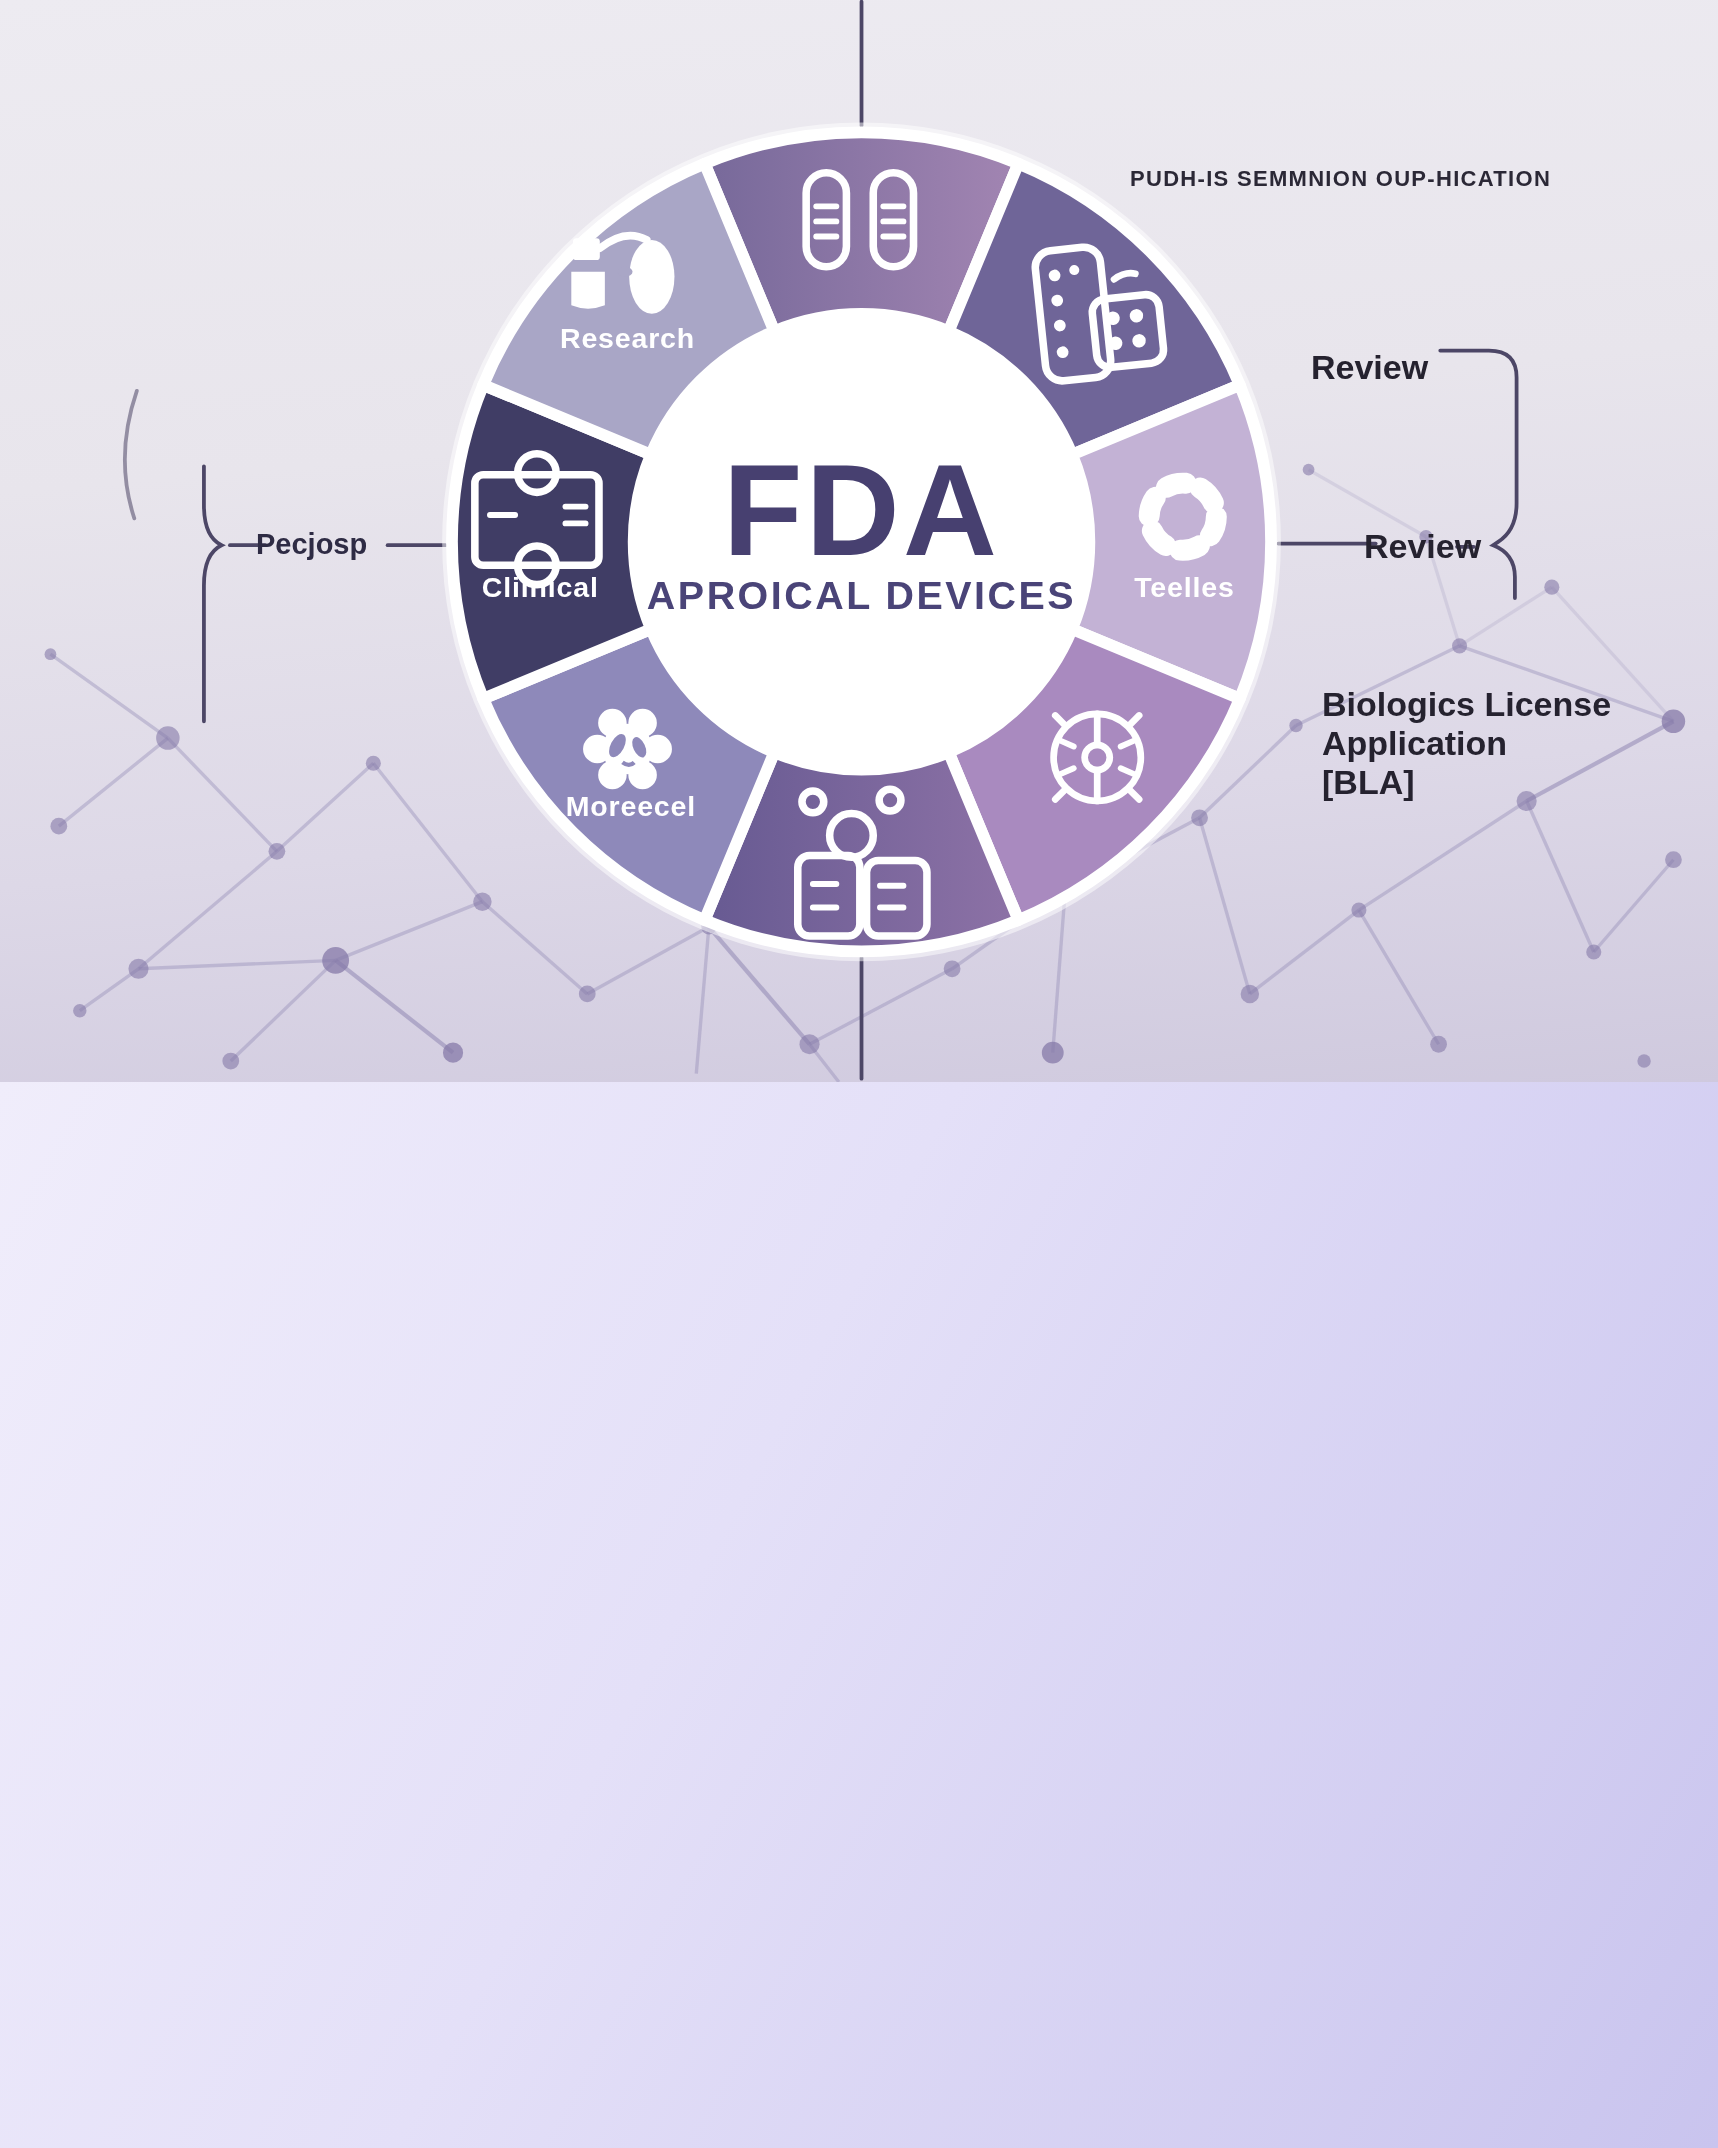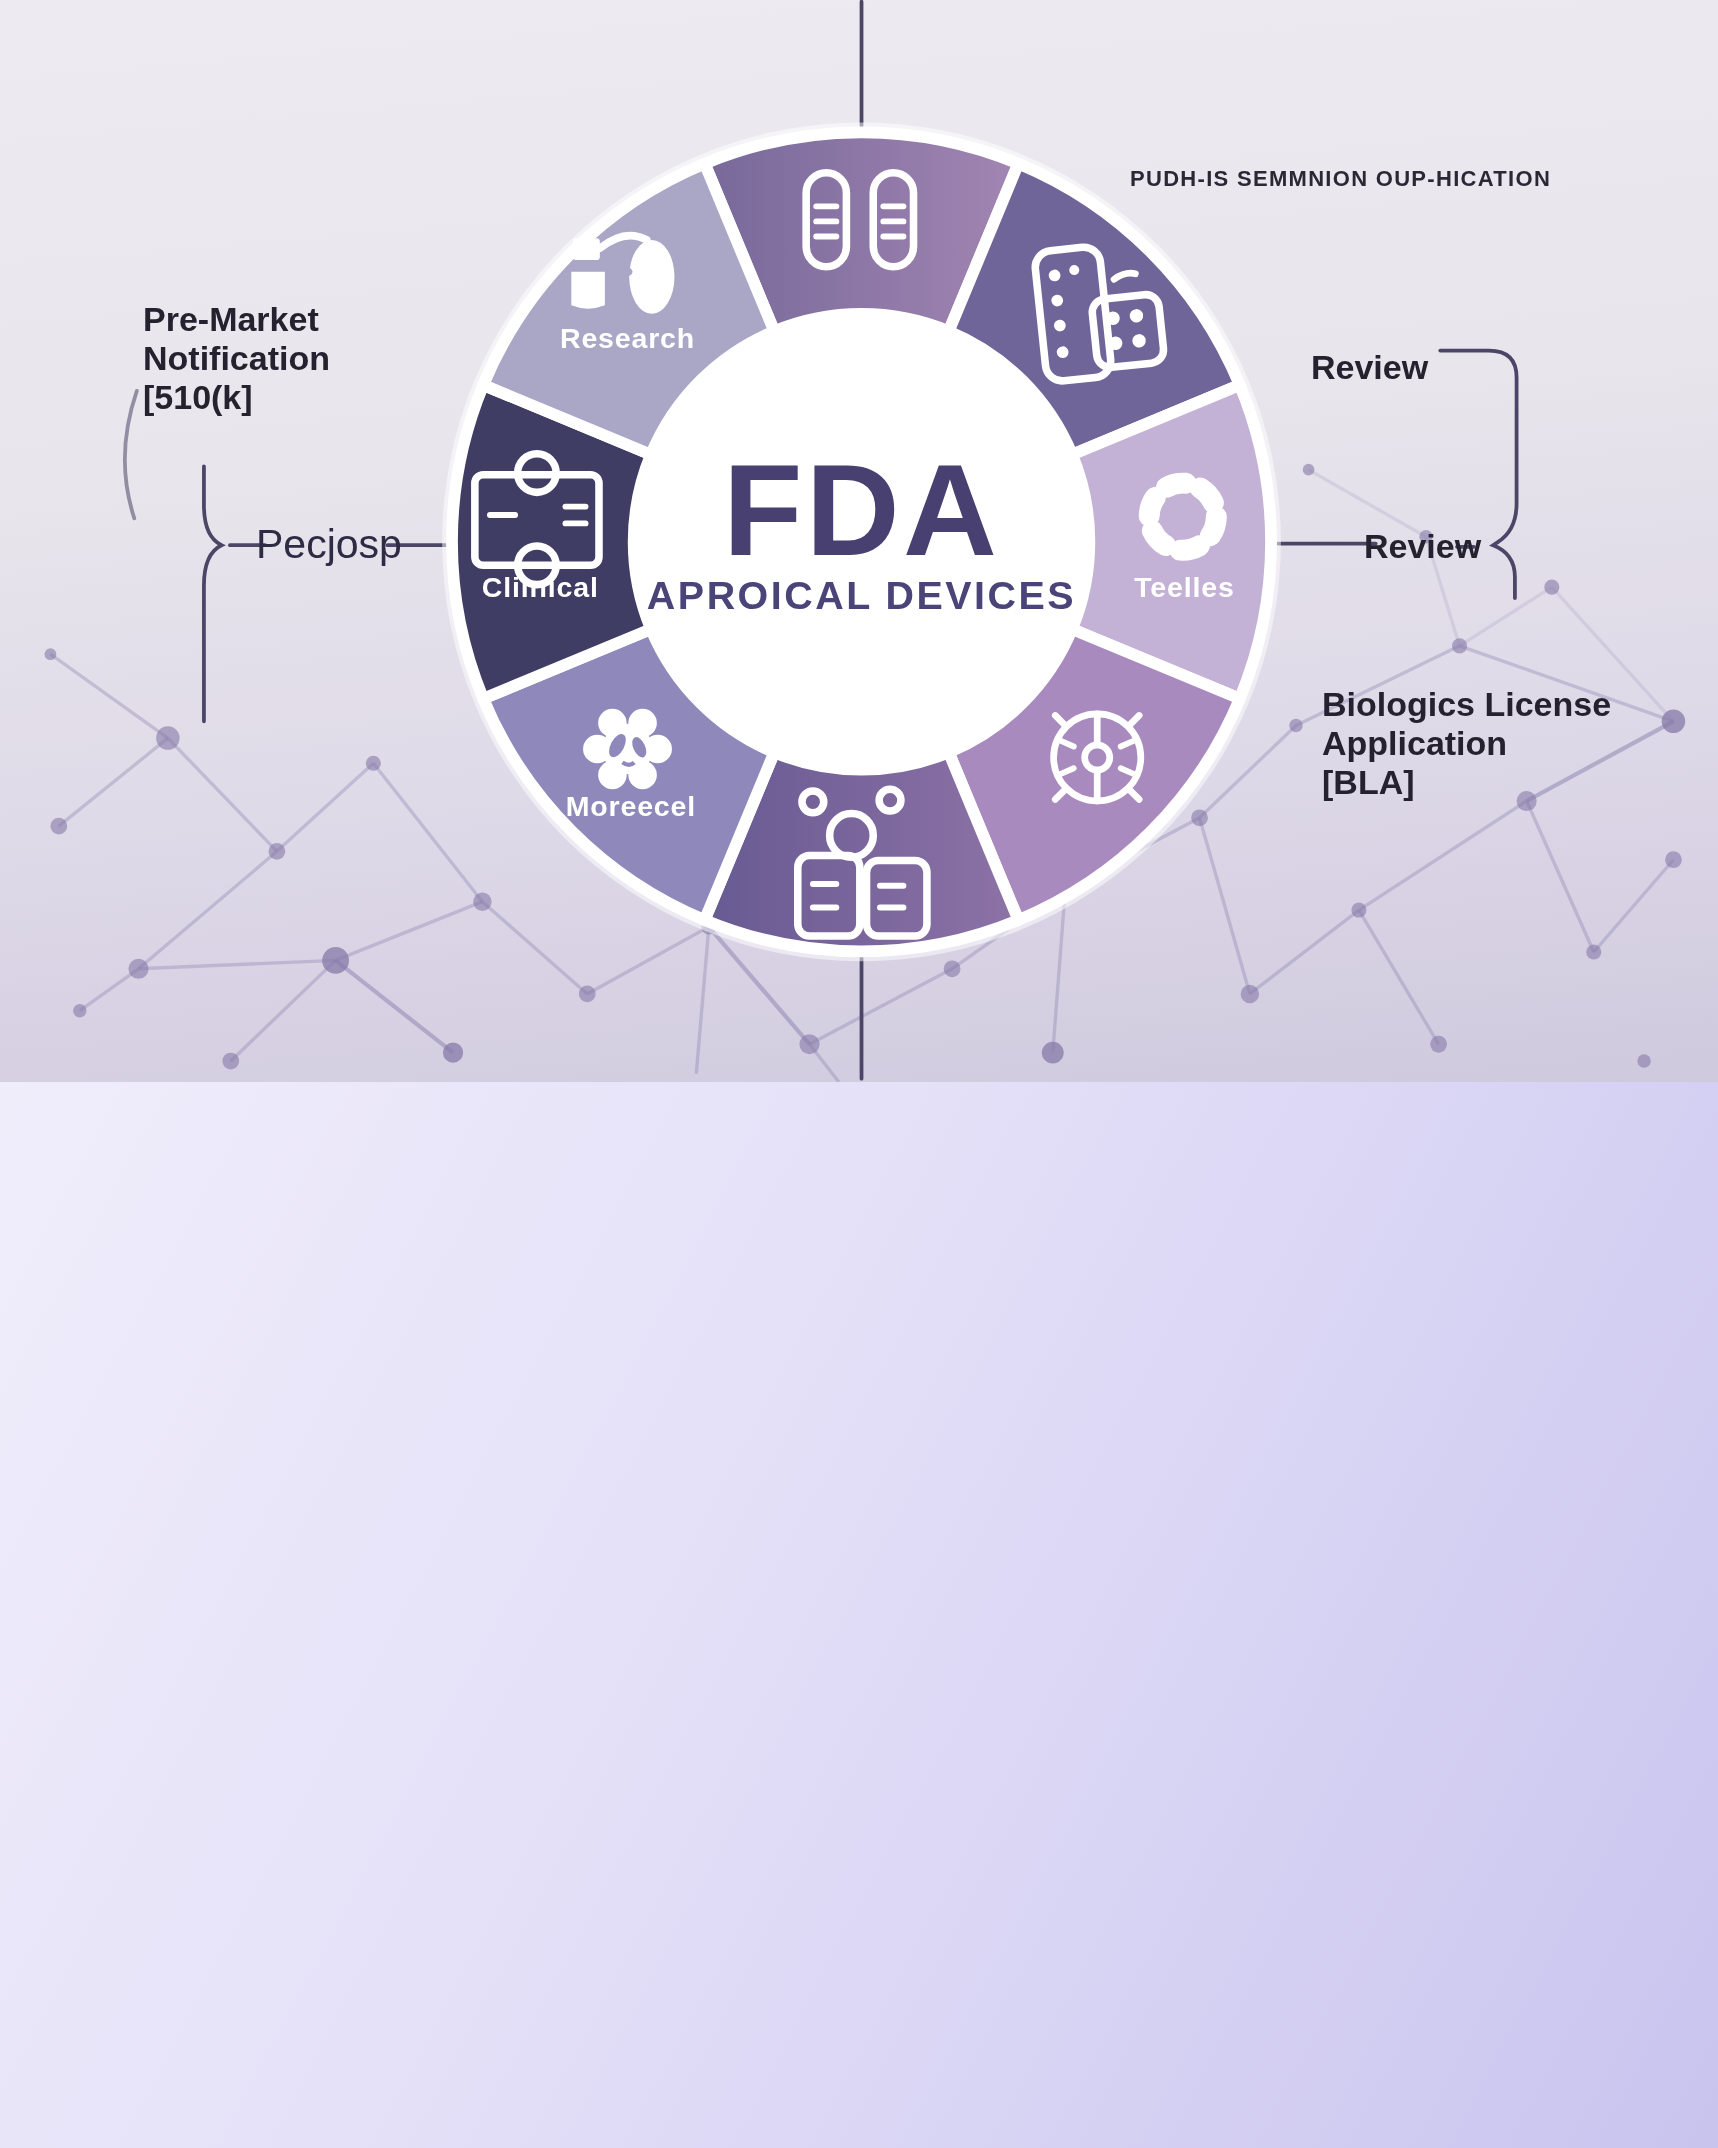--- a/index.html
+++ b/index.html
@@ -12,21 +12,21 @@
   .photo svg{position:absolute;left:0;top:0;}
 
   .seg-label{font-family:"Liberation Sans","DejaVu Sans",sans-serif;
              font-size:34px;font-weight:600;fill:#ffffff;letter-spacing:1px;}
   .fda-title{font-family:"Liberation Sans","DejaVu Sans",sans-serif;
              font-size:155px;font-weight:700;fill:#474070;letter-spacing:4px;}
   .fda-sub{font-family:"Liberation Sans","DejaVu Sans",sans-serif;
            font-size:47px;font-weight:700;fill:#4a4478;letter-spacing:3px;}
 
   .callout{position:absolute;color:#25222f;font-weight:700;font-size:34px;line-height:39px;}
-  .callout.light{font-weight:400;color:#2e2b44;font-size:41px;}
+  .callout.light{font-weight:700;color:#2e2b44;font-size:29px;}
   .top-caption{position:absolute;left:1130px;top:166px;font-size:22px;font-weight:600;
                letter-spacing:1.3px;color:#2b2836;}
 
   
   .panel{position:absolute;left:0;top:1082px;width:1718px;height:1066px;
          background:linear-gradient(118deg,#f0edfb 0%,#e4e0f8 42%,#c9c4ee 100%);}
 
   .icon-stroke{stroke:#ffffff;stroke-width:9;fill:none;stroke-linecap:round;stroke-linejoin:round;}
   .net-line{stroke:#8f86b2;stroke-opacity:0.38;stroke-width:4;}
   .net-line.heavy{stroke-opacity:0.55;stroke-width:5;}
@@ -225,25 +225,20 @@
       <text class="seg-label" x="644" y="712" text-anchor="middle">Cliinical</text>
       <text class="seg-label" x="748" y="415" text-anchor="middle">Research</text>
 
       <circle cx="1027" cy="646" r="272" fill="#ffffff"></circle>
       <text class="fda-title" x="1027" y="662" text-anchor="middle">FDA</text>
       <text class="fda-sub" x="1027" y="726" text-anchor="middle">APROICAL DEVICES</text>
     </svg>
 
     <div class="top-caption">PUDH-IS SEMMNION OUP-HICATION</div>
 
-    <div class="callout" style="left:143px;top:300px;">
-      <span style="display:block">Pre-Market</span>
-      <span style="display:block">Notification</span>
-      <span style="display:block">[510(k]</span>
-    </div>
 
     <div class="callout light" style="left:256px;top:525px;">Pecjosp</div>
 
     <div class="callout" style="left:1311px;top:348px;">Review</div>
 
     <div class="callout" style="left:1364px;top:527px;">Review</div>
 
     <div class="callout" style="left:1322px;top:663px;margin-top:22px;">
       <span style="display:block">Biologics License</span>
       <span style="display:block">Application</span>

